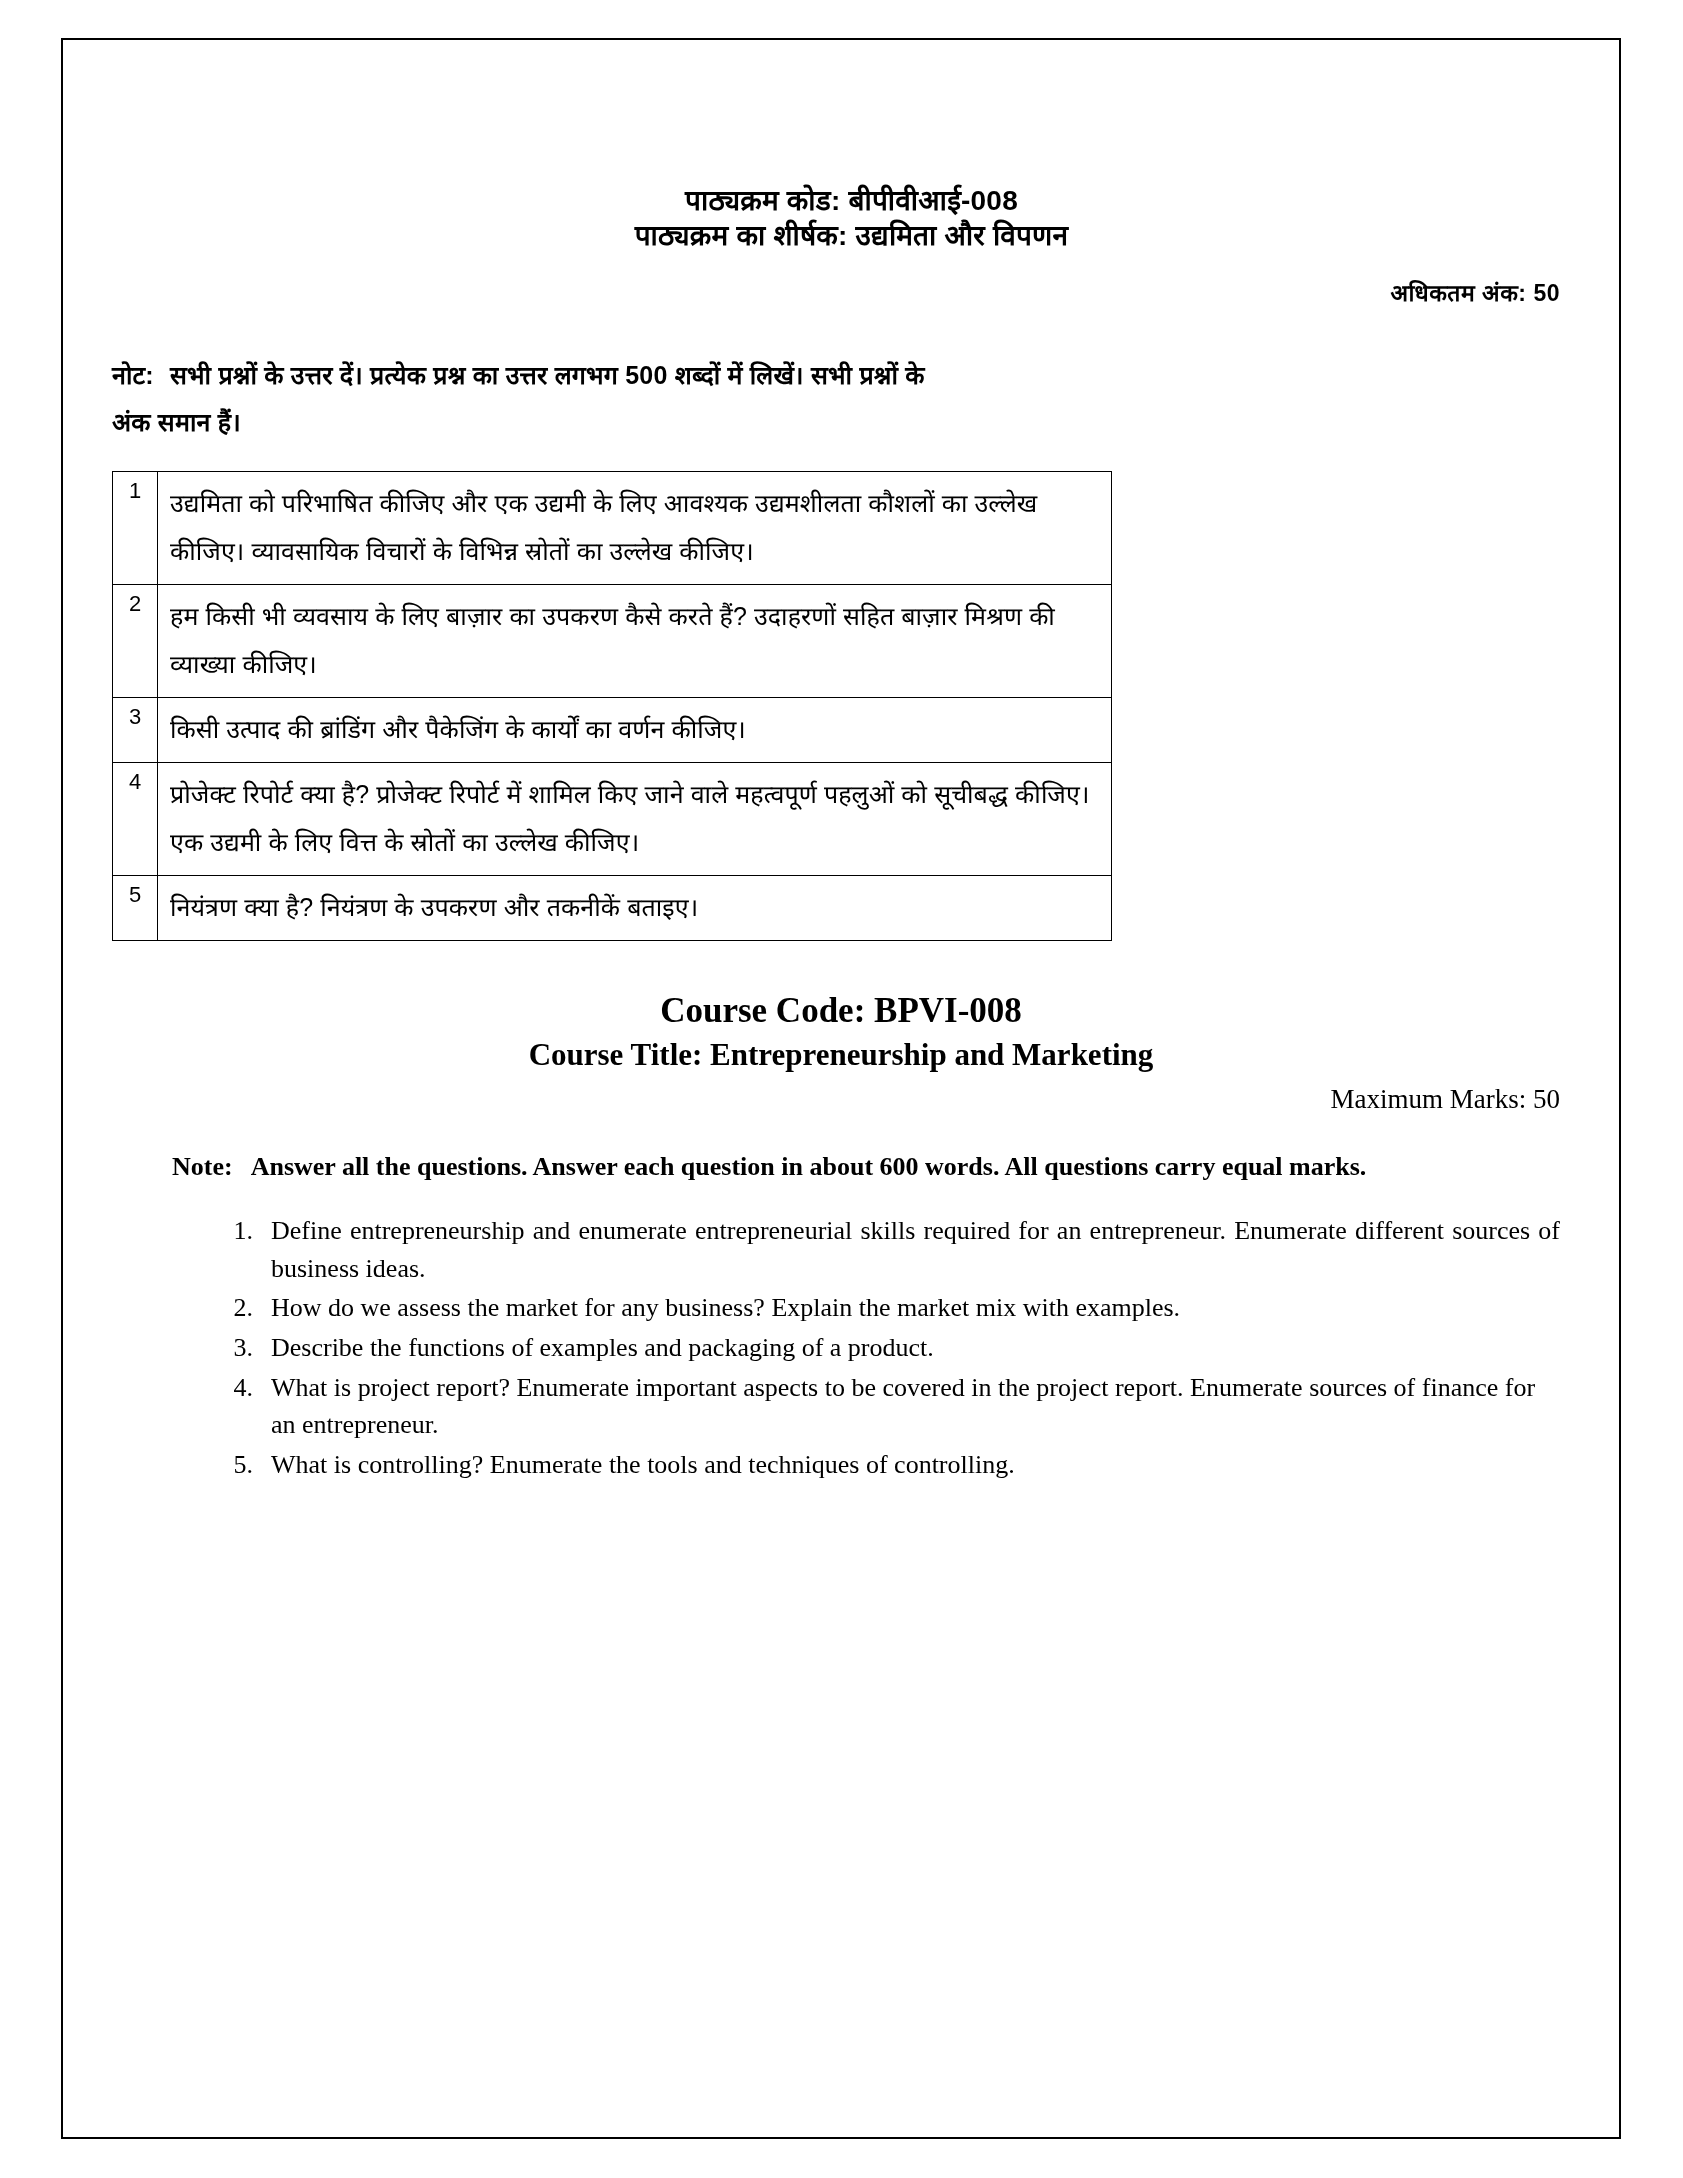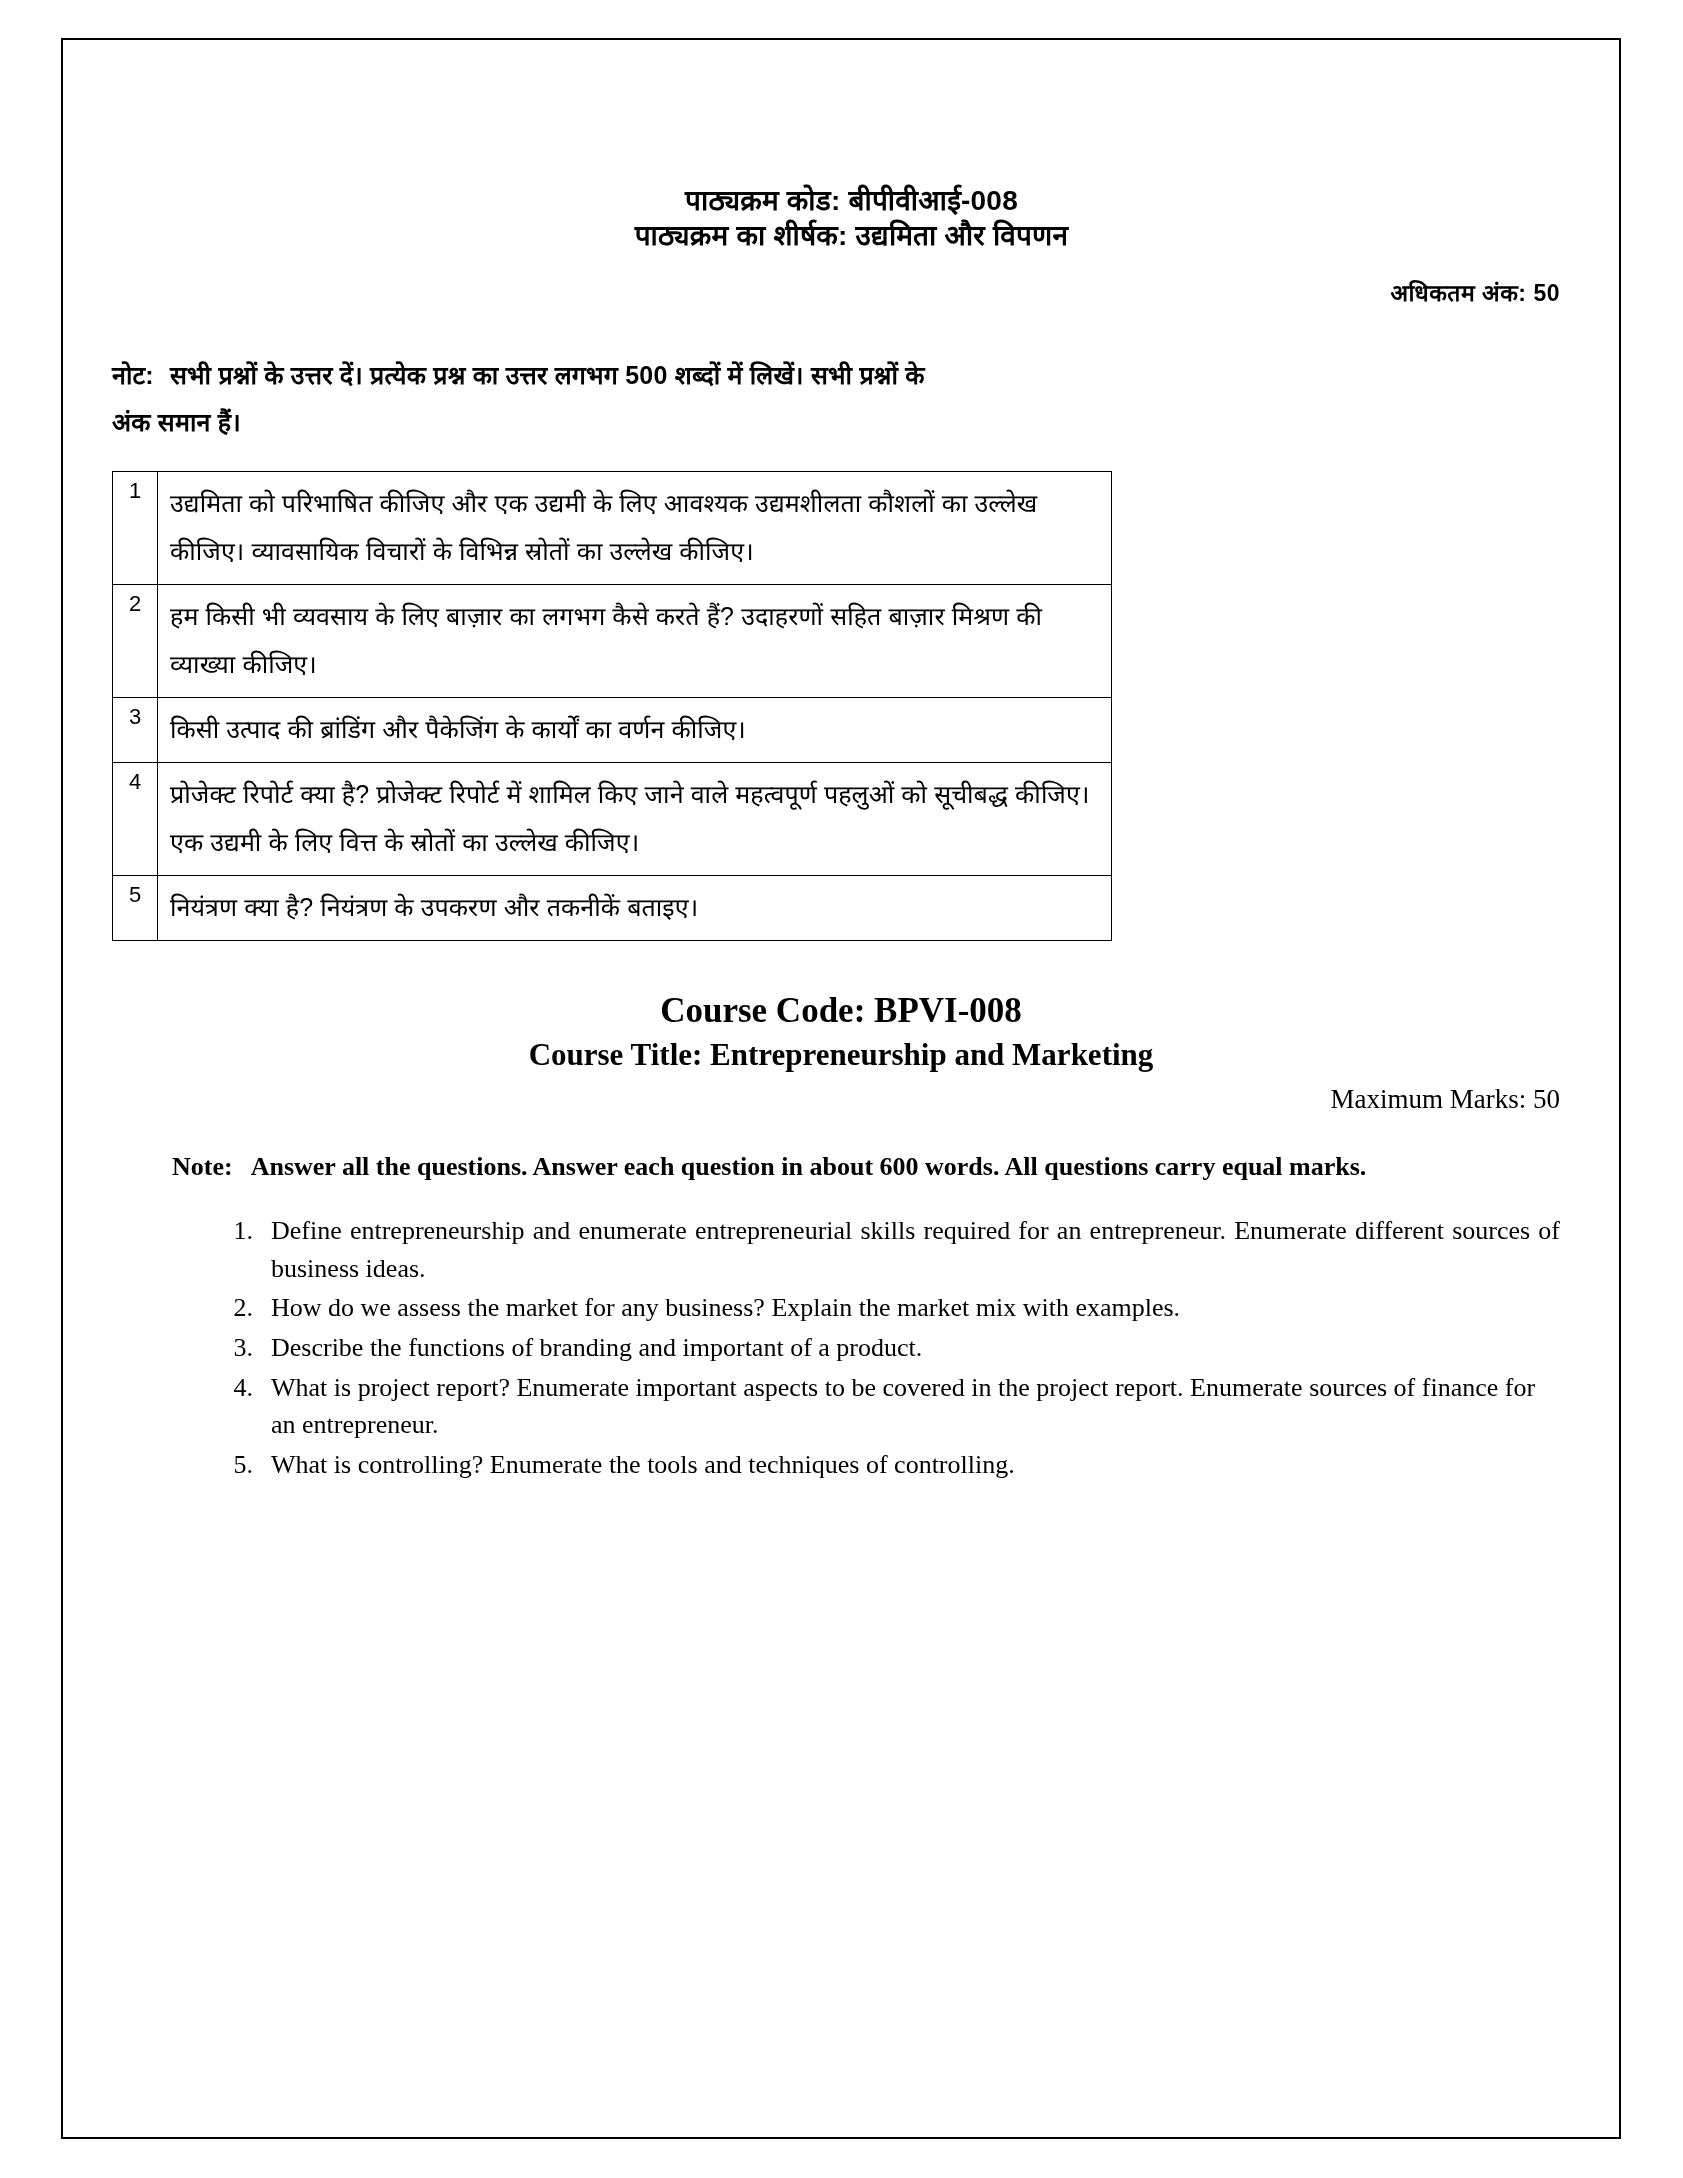--- a/index.html
+++ b/index.html
@@ -203,21 +203,21 @@
       </div>
 
       <table class="q-table">
         <tbody>
           <tr>
             <td class="q-num">1</td>
             <td class="q-text">उद्यमिता को परिभाषित कीजिए और एक उद्यमी के लिए आवश्यक उद्यमशीलता कौशलों का उल्लेख कीजिए। व्यावसायिक विचारों के विभिन्न स्रोतों का उल्लेख कीजिए।</td>
           </tr>
           <tr>
             <td class="q-num">2</td>
-            <td class="q-text">हम किसी भी व्यवसाय के लिए बाज़ार का लगभग कैसे करते हैं? उदाहरणों सहित बाज़ार मिश्रण की व्याख्या कीजिए।</td>
+            <td class="q-text">हम किसी भी व्यवसाय के लिए बाज़ार का उपकरण कैसे करते हैं? उदाहरणों सहित बाज़ार मिश्रण की व्याख्या कीजिए।</td>
           </tr>
           <tr>
             <td class="q-num">3</td>
             <td class="q-text">किसी उत्पाद की ब्रांडिंग और पैकेजिंग के कार्यों का वर्णन कीजिए।</td>
           </tr>
           <tr>
             <td class="q-num">4</td>
             <td class="q-text">प्रोजेक्ट रिपोर्ट क्या है? प्रोजेक्ट रिपोर्ट में शामिल किए जाने वाले महत्वपूर्ण पहलुओं को सूचीबद्ध कीजिए। एक उद्यमी के लिए वित्त के स्रोतों का उल्लेख कीजिए।</td>
           </tr>
           <tr>
@@ -245,21 +245,21 @@
         <li>
           <span class="li-num">1.</span>
           <span class="li-body">Define entrepreneurship and enumerate entrepreneurial skills required for an entrepreneur. Enumerate different sources of business ideas.</span>
         </li>
         <li class="nojust">
           <span class="li-num">2.</span>
           <span class="li-body">How do we assess the market for any business? Explain the market mix with examples.</span>
         </li>
         <li class="nojust">
           <span class="li-num">3.</span>
-          <span class="li-body">Describe the functions of branding and important of a product.</span>
+          <span class="li-body">Describe the functions of examples and packaging of a product.</span>
         </li>
         <li class="nojust">
           <span class="li-num">4.</span>
           <span class="li-body">What is project report? Enumerate important aspects to be covered in the project report. Enumerate sources of finance for an entrepreneur.</span>
         </li>
         <li class="nojust">
           <span class="li-num">5.</span>
           <span class="li-body">What is controlling? Enumerate the tools and techniques of controlling.</span>
         </li>
       </ol>

